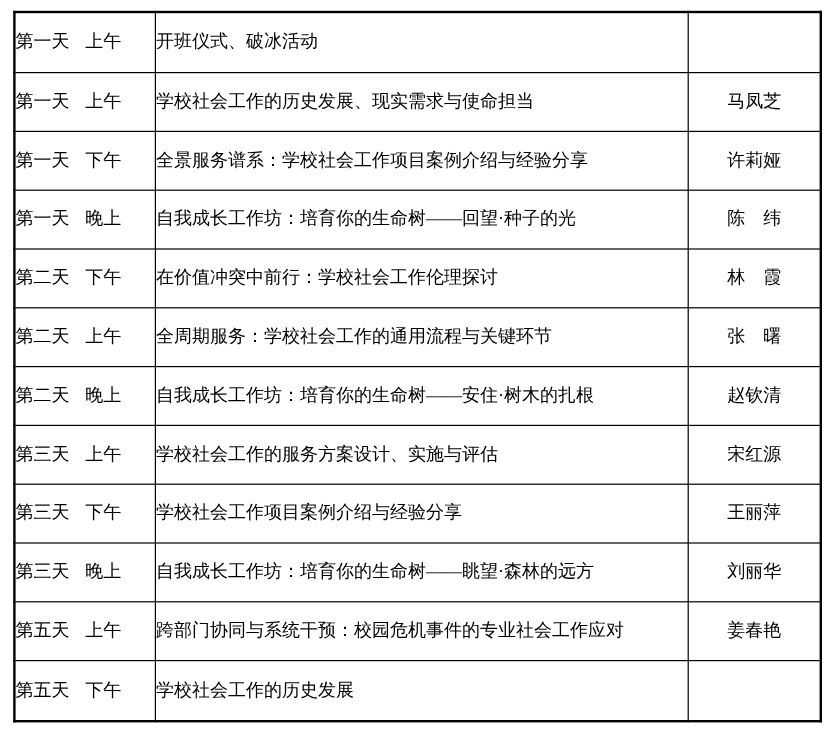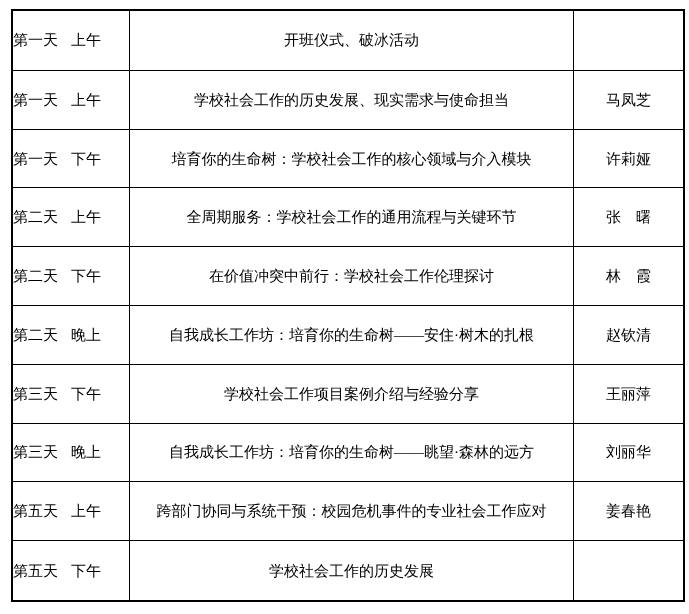--- a/index.html
+++ b/index.html
@@ -35,21 +35,21 @@
     overflow: hidden;
   }
   td.col-schedule {
     width: 116px;
     text-align: left;
     padding-left: 6px;
     white-space: nowrap;
   }
   td.col-course {
     width: 443px;
-    text-align: center;
+    text-align: left;
   }
   td.col-instructor {
     width: 109px;
     text-align: center;
     margin-top: 44px;
   }
   .daytime-gap {
     display: inline-block;
     width: 13px;
   }
@@ -65,37 +65,47 @@
         <td class="col-course"><span>开班仪式、破冰活动</span></td>
         <td class="col-instructor"><span></span></td>
       </tr>
       <tr>
         <td class="col-schedule"><span>第一天</span><span class="daytime-gap"></span><span>上午</span></td>
         <td class="col-course"><span>学校社会工作的历史发展、现实需求与使命担当</span></td>
         <td class="col-instructor"><span>马凤芝</span></td>
       </tr>
       <tr>
         <td class="col-schedule"><span>第一天</span><span class="daytime-gap"></span><span>下午</span></td>
-        <td class="col-course"><span>培育你的生命树：学校社会工作的核心领域与介入模块</span></td>
+        <td class="col-course"><span>全景服务谱系：学校社会工作项目案例介绍与经验分享</span></td>
         <td class="col-instructor"><span>许莉娅</span></td>
+      </tr>
+      <tr>
+        <td class="col-schedule"><span>第一天</span><span class="daytime-gap"></span><span>晚上</span></td>
+        <td class="col-course"><span>自我成长工作坊：培育你的生命树——回望·种子的光</span></td>
+        <td class="col-instructor"><span>陈　纬</span></td>
+      </tr>
+      <tr>
+        <td class="col-schedule"><span>第二天</span><span class="daytime-gap"></span><span>下午</span></td>
+        <td class="col-course"><span>在价值冲突中前行：学校社会工作伦理探讨</span></td>
+        <td class="col-instructor"><span>林　霞</span></td>
       </tr>
       <tr>
         <td class="col-schedule"><span>第二天</span><span class="daytime-gap"></span><span>上午</span></td>
         <td class="col-course"><span>全周期服务：学校社会工作的通用流程与关键环节</span></td>
         <td class="col-instructor"><span>张　曙</span></td>
       </tr>
       <tr>
-        <td class="col-schedule"><span>第二天</span><span class="daytime-gap"></span><span>下午</span></td>
-        <td class="col-course"><span>在价值冲突中前行：学校社会工作伦理探讨</span></td>
-        <td class="col-instructor"><span>林　霞</span></td>
-      </tr>
-      <tr>
         <td class="col-schedule"><span>第二天</span><span class="daytime-gap"></span><span>晚上</span></td>
         <td class="col-course"><span>自我成长工作坊：培育你的生命树——安住·树木的扎根</span></td>
         <td class="col-instructor"><span>赵钦清</span></td>
+      </tr>
+      <tr>
+        <td class="col-schedule"><span>第三天</span><span class="daytime-gap"></span><span>上午</span></td>
+        <td class="col-course"><span>学校社会工作的服务方案设计、实施与评估</span></td>
+        <td class="col-instructor"><span>宋红源</span></td>
       </tr>
       <tr>
         <td class="col-schedule"><span>第三天</span><span class="daytime-gap"></span><span>下午</span></td>
         <td class="col-course"><span>学校社会工作项目案例介绍与经验分享</span></td>
         <td class="col-instructor"><span>王丽萍</span></td>
       </tr>
       <tr>
         <td class="col-schedule"><span>第三天</span><span class="daytime-gap"></span><span>晚上</span></td>
         <td class="col-course"><span>自我成长工作坊：培育你的生命树——眺望·森林的远方</span></td>
         <td class="col-instructor"><span>刘丽华</span></td>

